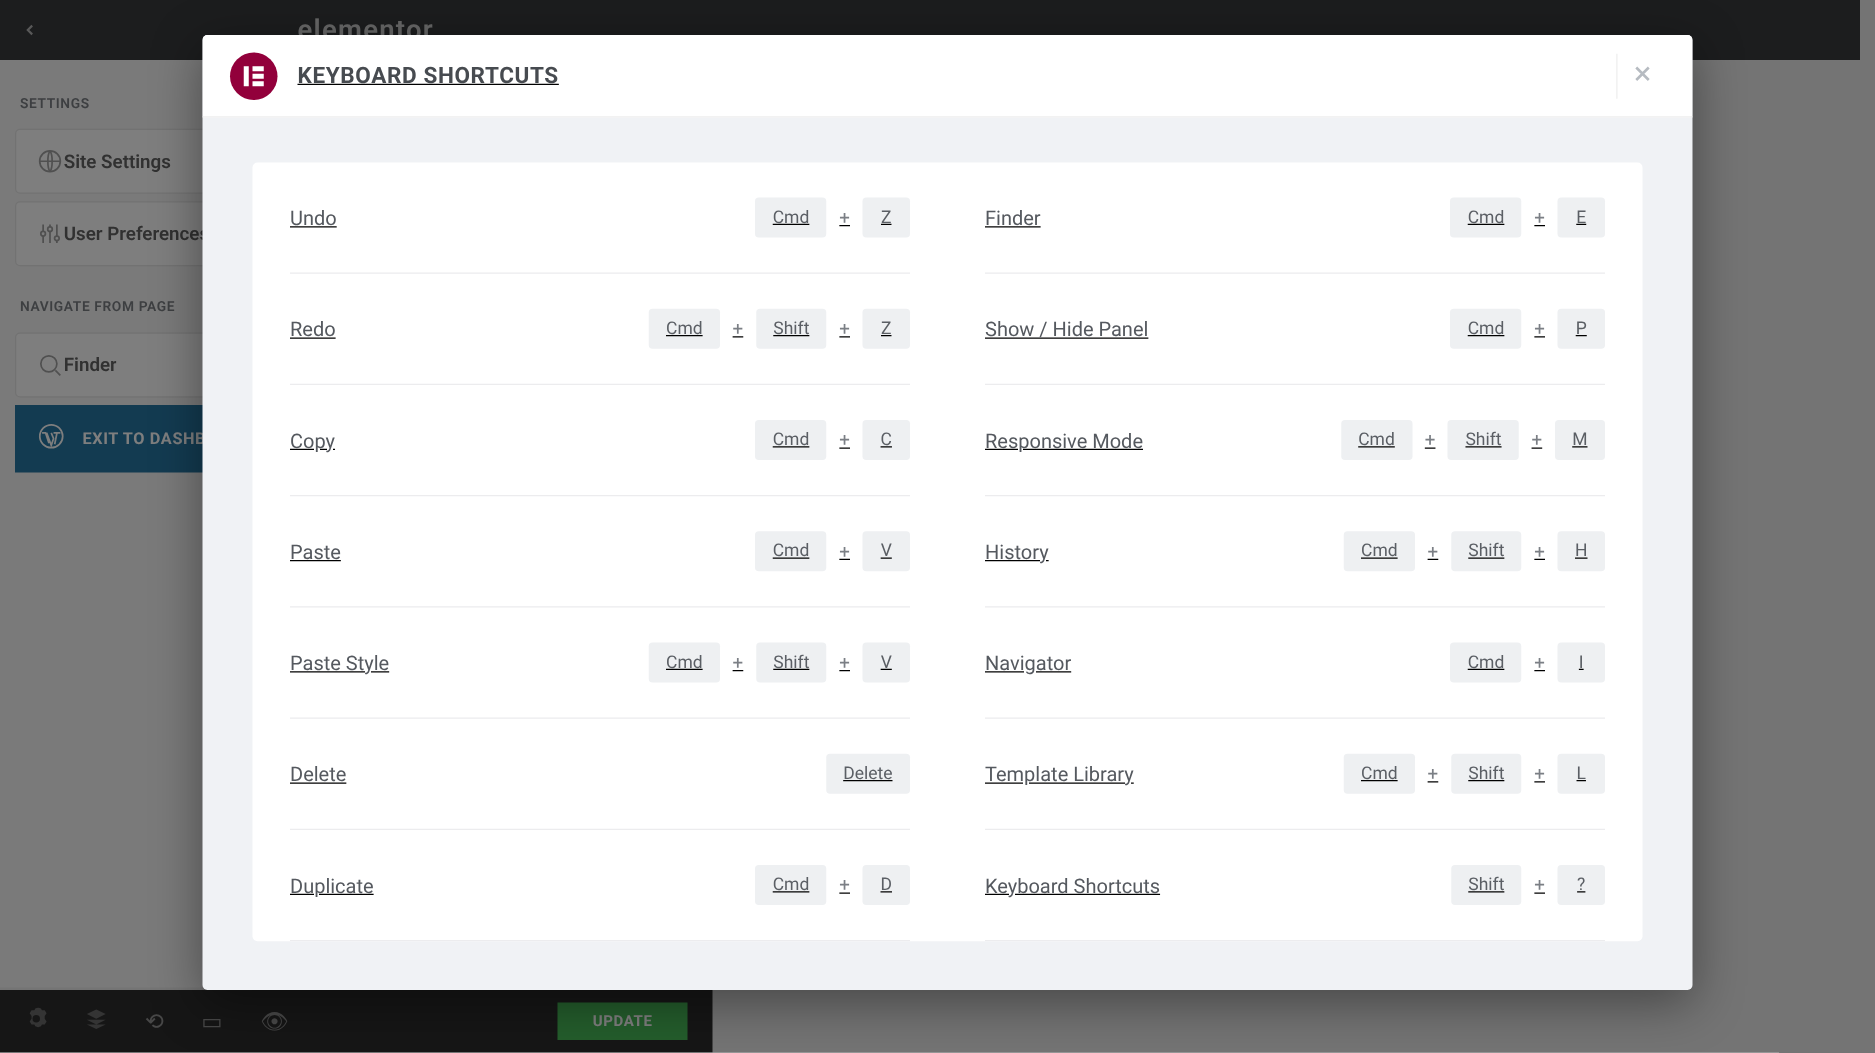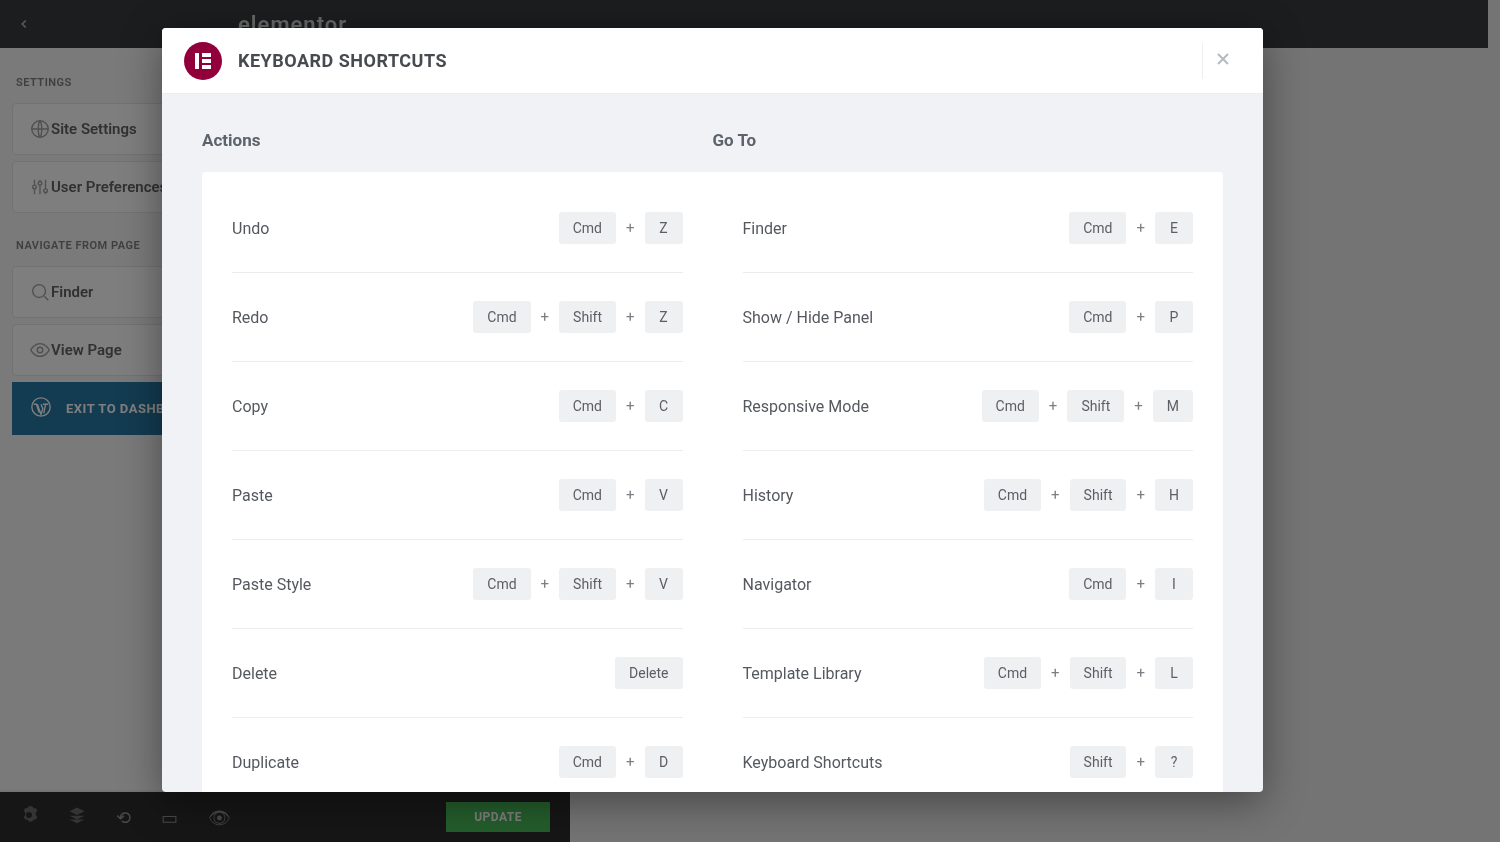--- a/index.html
+++ b/index.html
@@ -141,28 +141,29 @@
       position: absolute;
       inset: 0;
       background: rgba(20,20,20,0.55);
     }
     
     
     .modal {
       position: absolute;
       top: 28px;
       left: 162px;
-      width: 1101px;
+      width: 1192px;
       height: 764px;
       background: #f0f2f5;
       border-radius: 4px;
       box-shadow: 0 10px 40px rgba(0,0,0,0.4);
       display: flex;
       flex-direction: column;
       overflow: hidden;
+      text-decoration: underline;
     }
     
     .modal-header {
       background: #fff;
       display: flex;
       align-items: center;
       padding: 12px 22px;
       border-bottom: 1px solid #eee;
       height: 66px;
       position: relative;
@@ -230,21 +231,21 @@
     
     .shortcuts-card {
       background: #fff;
       border-radius: 4px;
       display: flex;
       overflow: hidden;
     }
     
     .sc-col {
       width: 50%;
-      padding: 12px 30px;
+      padding: 0 30px;
     }
     
     .sc-row {
       display: flex;
       align-items: center;
       justify-content: space-between;
       padding: 28px 0;
       border-bottom: 1px solid #ececee;
     }
     
@@ -314,29 +315,20 @@
     <div class="sidebar-heading" style="margin-top:26px">NAVIGATE FROM PAGE</div>
 
     <div class="sidebar-item">
       <span class="si-icon">
         <svg width="22" height="22" viewBox="0 0 24 24" fill="none" stroke="currentColor" stroke-width="1.5">
             <circle cx="11" cy="11" r="7"></circle>
             <path d="m21 21-4.3-4.3"></path>
           </svg>
       </span>
       <span class="si-label">Finder</span>
-    </div>
-    <div class="sidebar-item">
-      <span class="si-icon">
-        <svg width="22" height="22" viewBox="0 0 24 24" fill="none" stroke="currentColor" stroke-width="1.5">
-            <path d="M2 12s3.5-7 10-7 10 7 10 7-3.5 7-10 7-10-7-10-7z"></path>
-            <circle cx="12" cy="12" r="3"></circle>
-          </svg>
-      </span>
-      <span class="si-label">View Page</span>
     </div>
 
     <div class="exit-btn">
       <span>
         <svg width="22" height="22" viewBox="0 0 24 24" fill="none" stroke="currentColor" stroke-width="1.5">
             <circle cx="12" cy="12" r="10"></circle>
             <path d="M4 9h3l3 9M8 9l4 11 2-6-2-5M14 9h6M17 9l-2 10"></path>
           </svg>
       </span>
       <span>EXIT TO DASHBOARD</span>
@@ -377,24 +369,20 @@
     </div>
     <div class="modal-title">KEYBOARD SHORTCUTS</div>
     <div class="modal-close">
       <svg width="20" height="20" viewBox="0 0 24 24" fill="none" stroke="currentColor" stroke-width="2.5">
           <path d="M18 6 6 18M6 6l12 12"></path>
         </svg>
     </div>
   </div>
 
   <div class="modal-body">
-    <div class="col-headers">
-      <div><span class="col-header-text">Actions</span></div>
-      <div><span class="col-header-text">Go To</span></div>
-    </div>
 
     <div class="shortcuts-card">
       <div class="sc-col" id="col-actions">
           <div class="sc-row">
             <div class="sc-label">Undo</div>
             <div class="sc-keys">
               <span class="key">Cmd</span>
               <span class="plus">+</span>
               <span class="key">Z</span>
             </div>

